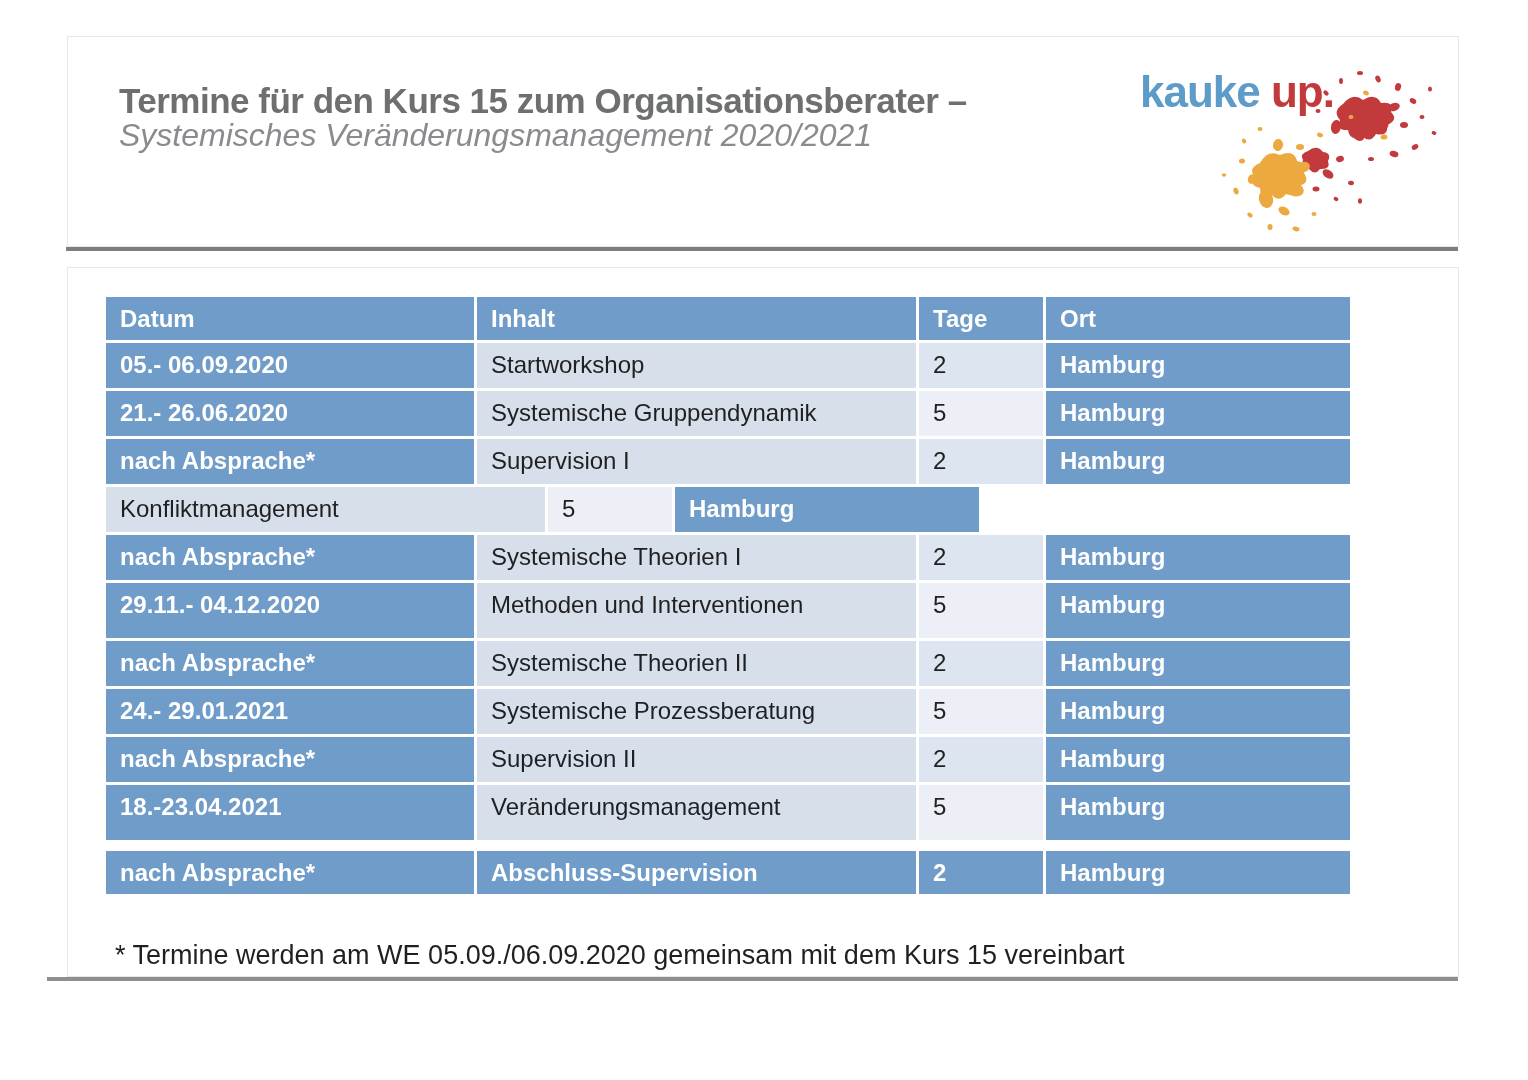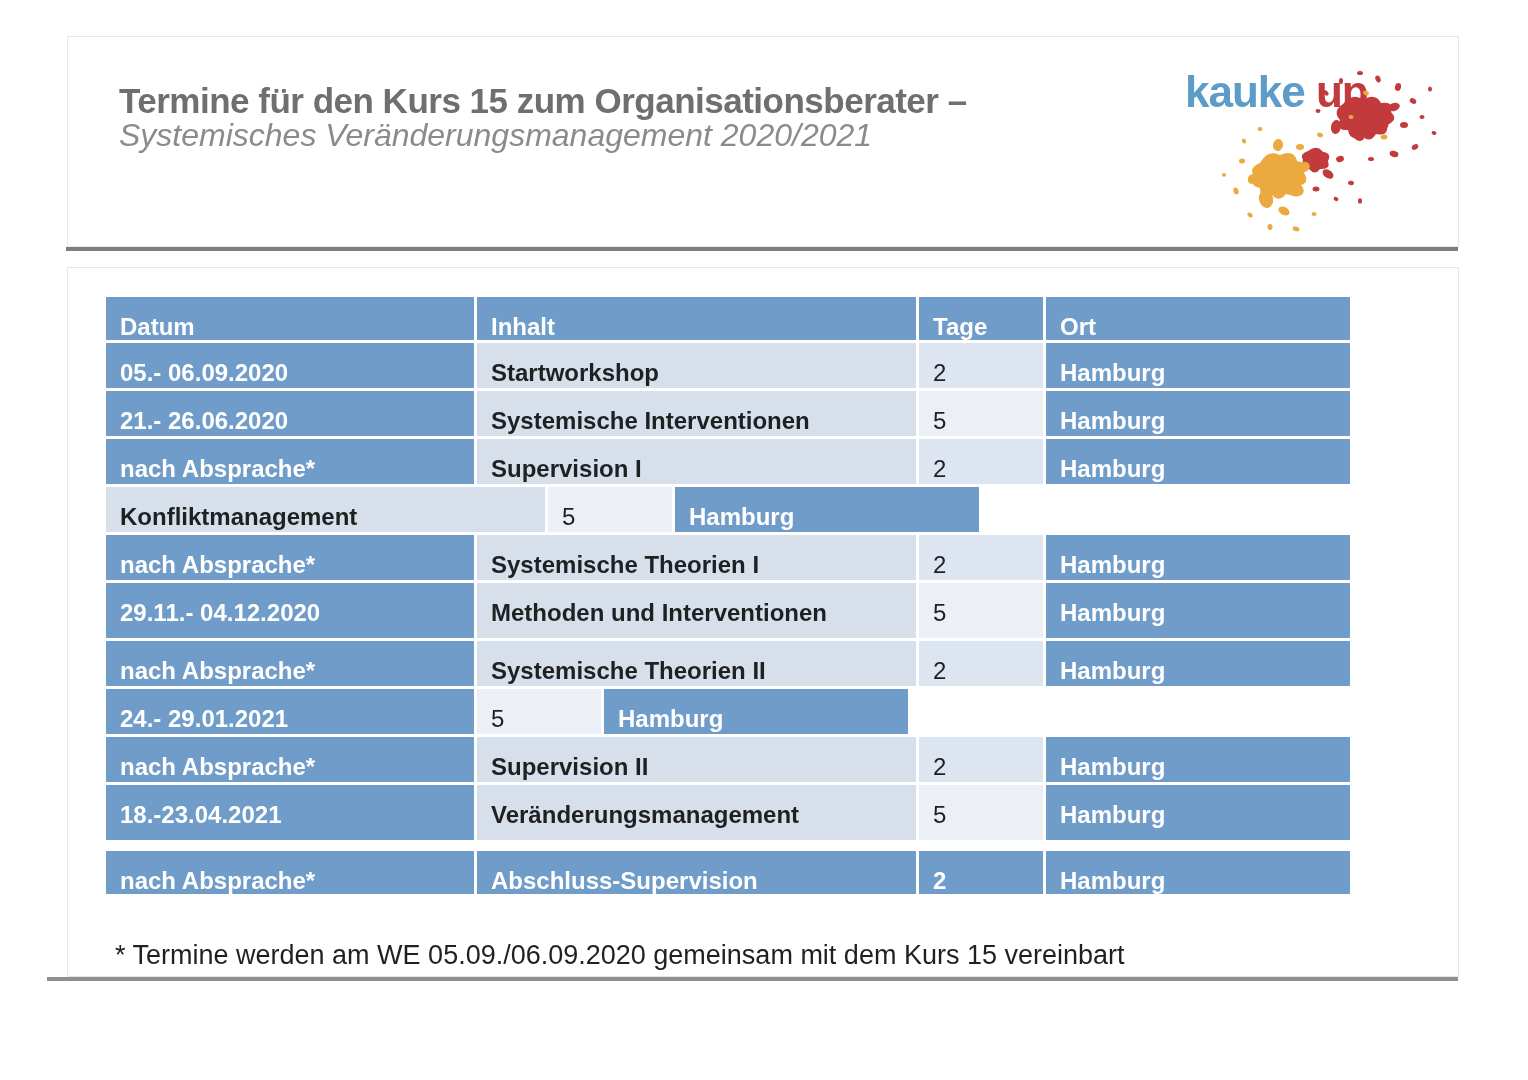--- a/index.html
+++ b/index.html
@@ -10,37 +10,37 @@
   
   .card { background:#fff; border:1px solid #e6e7e9; }
   #card-top  { left:67px; top:36px;  width:1392px; height:211px;padding-left:17px; }
   #rule-top  { left:66px; top:247px; width:1392px; height:4px;  background:var(--rule_gray); }
   #card-body { left:67px; top:267px; width:1392px; height:710px; }
   #rule-bottom { left:47px; top:977px; width:1411px; height:4px; background:var(--rule_gray2); }
 
   
   #title-line1 { left:51px; top:44px;  font-size:35px; font-weight:bold; color:var(--title_gray); letter-spacing:-0.5px;}
   #title-line2 { left:51px; top:80px;  font-size:32px; color:var(--subtitle_gray);font-style:italic; }
-  #logo-text   { left:1072px; top:30px; font-size:44px; font-weight:bold; letter-spacing:-1px; white-space:nowrap;margin-left:45px;}
+  #logo-text   { left:1072px; top:30px; font-size:44px; font-weight:bold; letter-spacing:-1px; white-space:nowrap;}
   #logo-text .w1 { color:var(--logo_blue); }
   #logo-text .w2 { color:var(--logo_red); }
   #logo-splatter { left:1140px; top:22px; width:232px; height:182px; overflow:visible; }
   .spl-r { fill:var(--logo_red); }
   .spl-o { fill:var(--logo_orange); }
 
   
   #termine-table { left:38px; top:29px; width:1312px; display:flex; flex-direction:column; }
   .trow { display:flex; gap:3px; margin-bottom:3px; }
-  .cell { padding:16px 10px 0 14px; font-size:24px; overflow:hidden; white-space:nowrap; }
+  .cell { padding:8px 10px 0 14px; font-size:24px; overflow:hidden; white-space:nowrap; }
   .c-datum { width:368px; }
   .c-inhalt{ width:439px; }
   .c-tage  { width:124px; }
   .c-ort   { width:304px; }
   .blue  { background:var(--accent); color:#ffffff; font-weight:bold; }
-  .light   { background:var(--cell_light);   color:var(--text_dark);font-weight:bold; }
+  .light   { background:var(--cell_light);   color:var(--text_dark); }
   .lightA  { background:var(--cell_light2);  color:var(--text_dark); }
   .lightB  { background:var(--cell_lighter); color:var(--text_dark); }
   .h43 .cell { height:43px; }
   .h45 .cell { height:45px; }
   .h55 .cell { height:55px; }
   .gap-before { margin-top:8px; }
 
   
   #footnote { left:47px; top:672px; font-size:27px; color:var(--text_dark); }
 </style>
@@ -129,21 +129,21 @@
 
     <div class="trow h45">
       <div class="cell c-datum blue">05.- 06.09.2020</div>
       <div class="cell c-inhalt light">Startworkshop</div>
       <div class="cell c-tage lightA">2</div>
       <div class="cell c-ort blue">Hamburg</div>
     </div>
 
     <div class="trow h45">
       <div class="cell c-datum blue">21.- 26.06.2020</div>
-      <div class="cell c-inhalt light">Systemische Interventionen</div>
+      <div class="cell c-inhalt light">Systemische Gruppendynamik</div>
       <div class="cell c-tage lightB">5</div>
       <div class="cell c-ort blue">Hamburg</div>
     </div>
 
     <div class="trow h45">
       <div class="cell c-datum blue">nach Absprache*</div>
       <div class="cell c-inhalt light">Supervision I</div>
       <div class="cell c-tage lightA">2</div>
       <div class="cell c-ort blue">Hamburg</div>
     </div>
@@ -170,20 +170,21 @@
 
     <div class="trow h45">
       <div class="cell c-datum blue">nach Absprache*</div>
       <div class="cell c-inhalt light">Systemische Theorien II</div>
       <div class="cell c-tage lightA">2</div>
       <div class="cell c-ort blue">Hamburg</div>
     </div>
 
     <div class="trow h45">
       <div class="cell c-datum blue">24.- 29.01.2021</div>
+      <div class="cell c-inhalt light">Systemische Prozessberatung</div>
       <div class="cell c-tage lightB">5</div>
       <div class="cell c-ort blue">Hamburg</div>
     </div>
 
     <div class="trow h45">
       <div class="cell c-datum blue">nach Absprache*</div>
       <div class="cell c-inhalt light">Supervision II</div>
       <div class="cell c-tage lightA">2</div>
       <div class="cell c-ort blue">Hamburg</div>
     </div>

